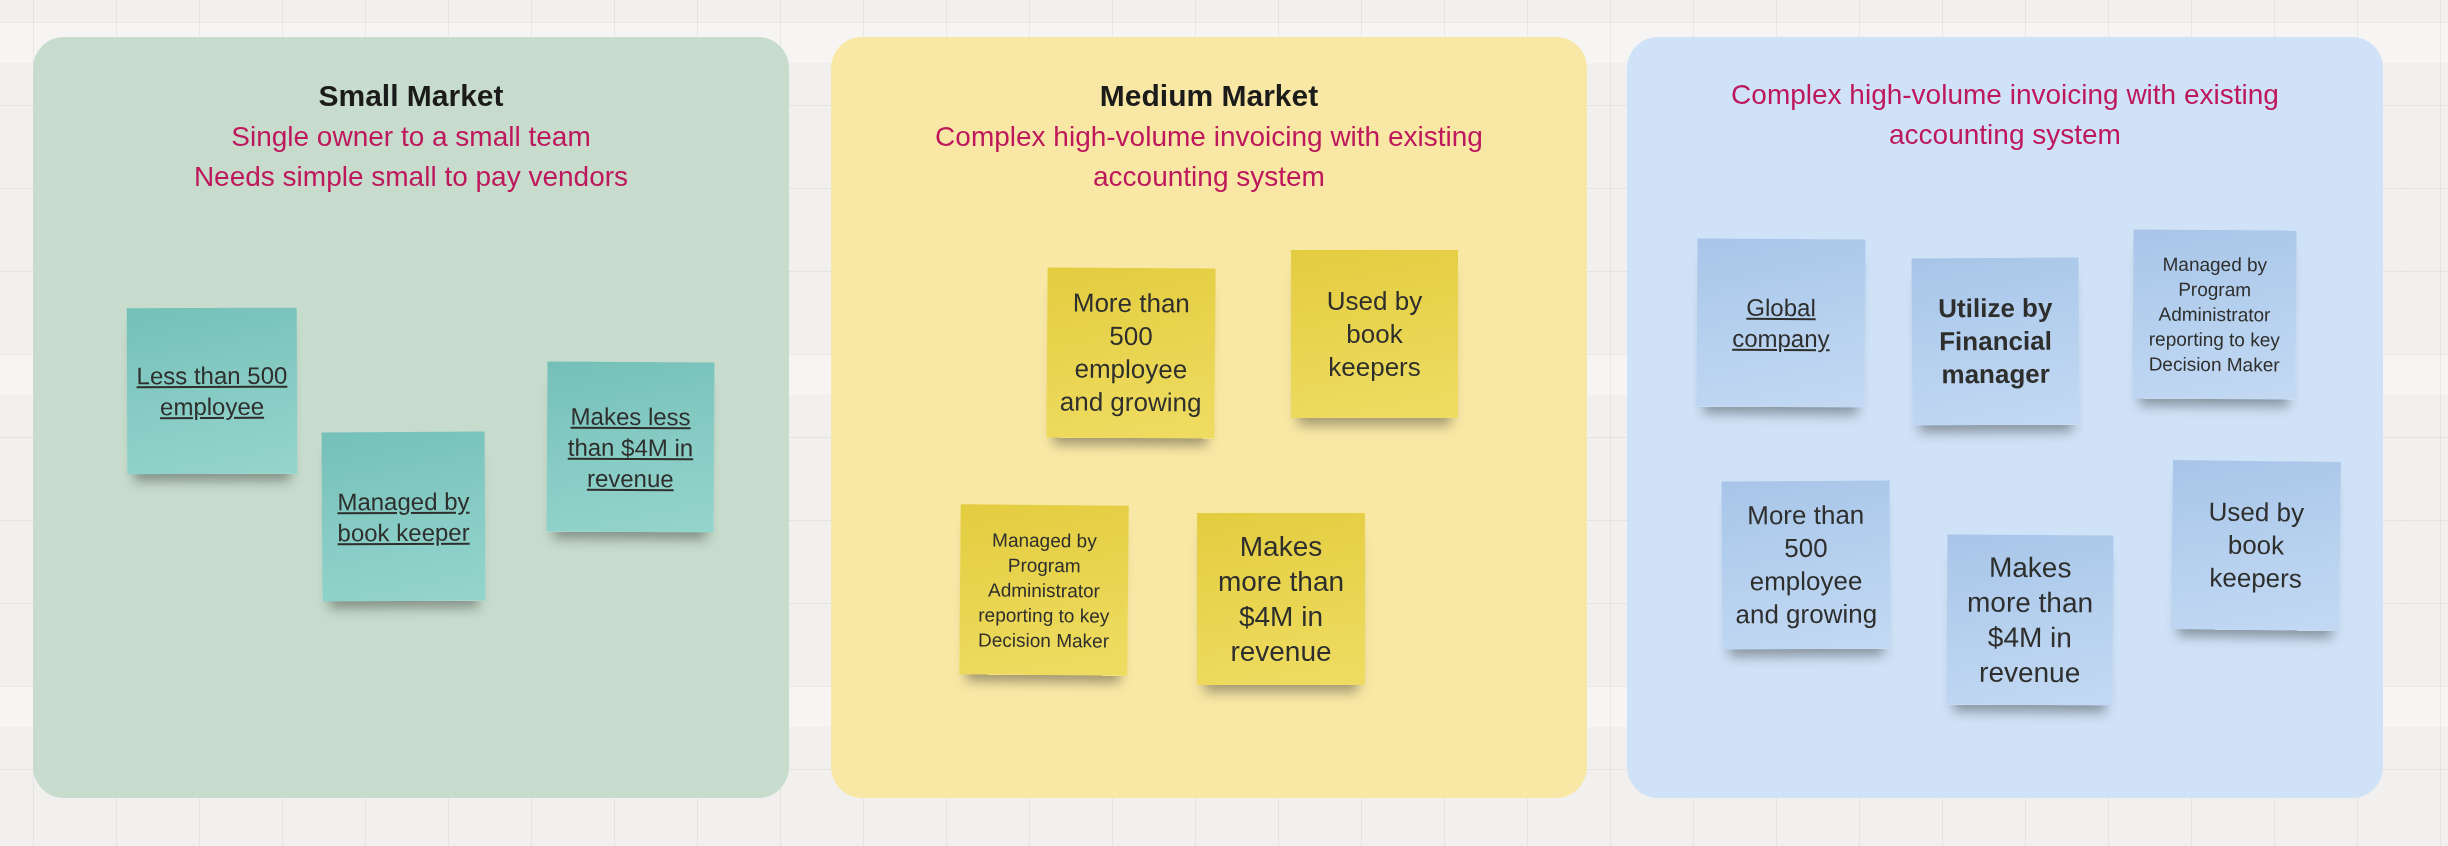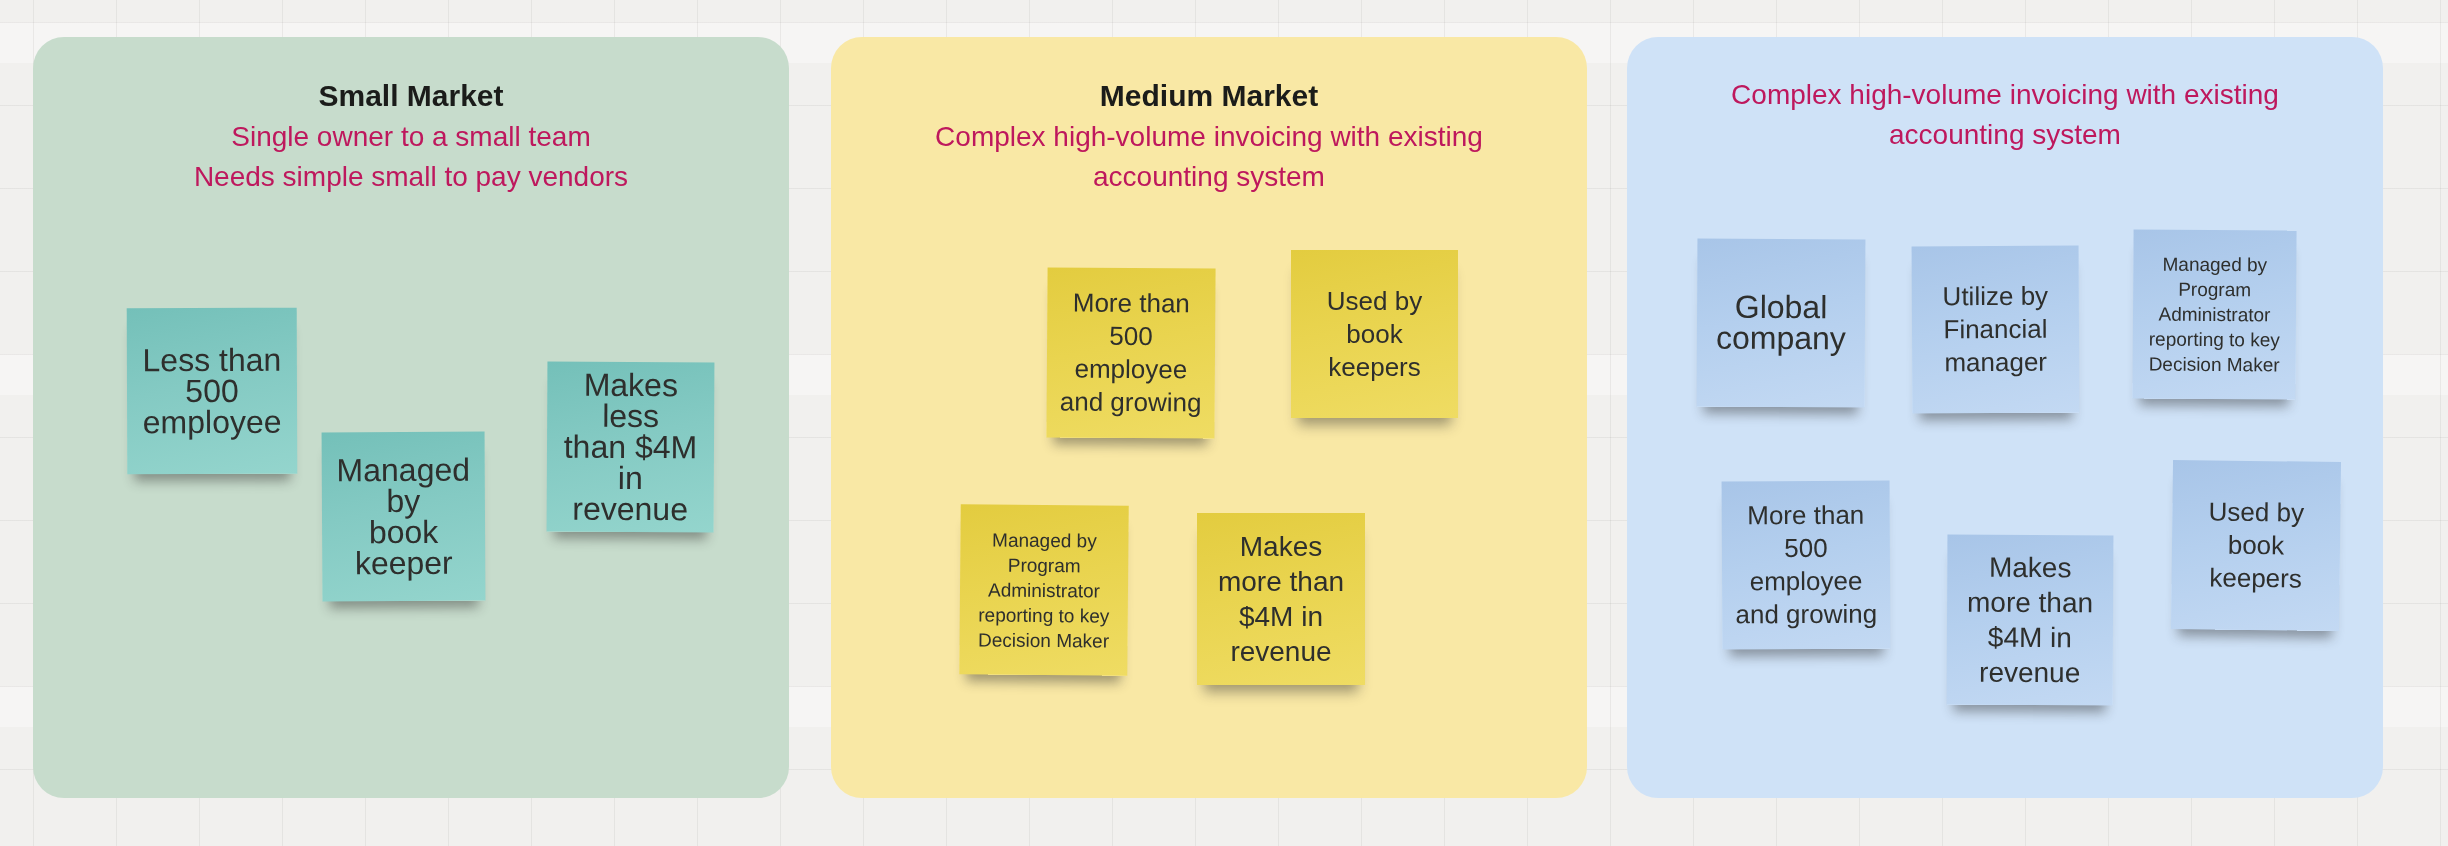--- a/index.html
+++ b/index.html
@@ -44,34 +44,34 @@
   }
   .sticky-teal{
     background:linear-gradient(168deg,#74c0b9 0%,#84cac3 45%,#94d5cd 100%);
   }
   .sticky-yellow{
     background:linear-gradient(168deg,#e3cc3f 0%,#e9d44f 45%,#efdc63 100%);
   }
   .sticky-blue{
     background:linear-gradient(168deg,#a8c5e8 0%,#b4cfee 45%,#c3d9f3 100%);
   }
-  .fs-24{font-size:32px;line-height:31px;}
+  .fs-24{font-size:24px;line-height:31px;text-decoration:underline;}
   .fs-26{font-size:26px;line-height:33px;}
   .fs-28{font-size:28px;line-height:35px;}
   .fs-19{font-size:19px;line-height:25px;}
   
   .s1{left:115px; top:308px;width:170px;height:166px;transform:rotate(-0.2deg);margin-left:12px;}
   .s2{left:322px; top:432px;width:163px;height:169px;transform:rotate(-0.3deg);}
   .s3{left:547px; top:362px;width:167px;height:170px;transform:rotate(0.3deg);}
   .m1{left:1047px;top:268px;width:168px;height:170px;transform:rotate(0.4deg);}
   .m2{left:1291px;top:250px;width:167px;height:168px;}
   .m3{left:960px; top:505px;width:168px;height:170px;transform:rotate(0.5deg);}
   .m4{left:1197px;top:513px;width:168px;height:172px;}
   .l1{left:1697px;top:239px;width:168px;height:168px;transform:rotate(0.3deg);}
-  .l2{left:1912px;top:246px;width:167px;height:167px;transform:rotate(-0.3deg);}
+  .l2{left:1912px;top:258px;width:167px;height:167px;transform:rotate(-0.3deg);font-weight:bold;}
   .l3{left:2133px;top:230px;width:163px;height:169px;transform:rotate(0.4deg);}
   .l4{left:1722px;top:481px;width:168px;height:168px;transform:rotate(-0.3deg);}
   .l5{left:1947px;top:535px;width:166px;height:170px;transform:rotate(0.3deg);}
   .l6{left:2172px;top:461px;width:168px;height:169px;transform:rotate(0.7deg);}
 </style>
 </head>
 <body>
 
 <div class="board">
 

